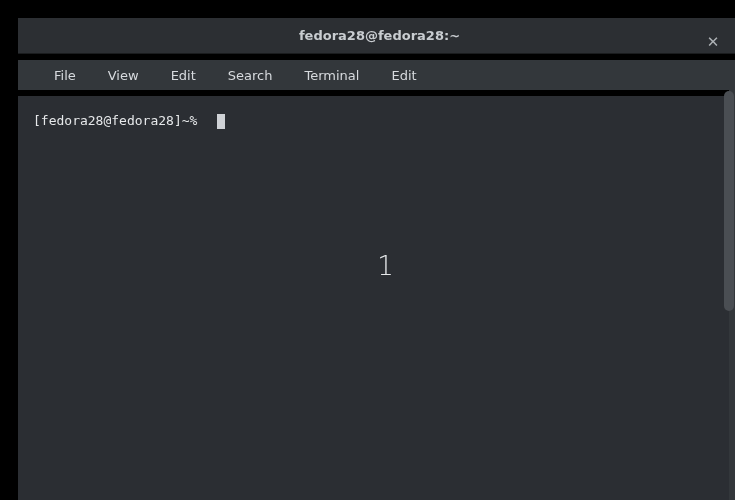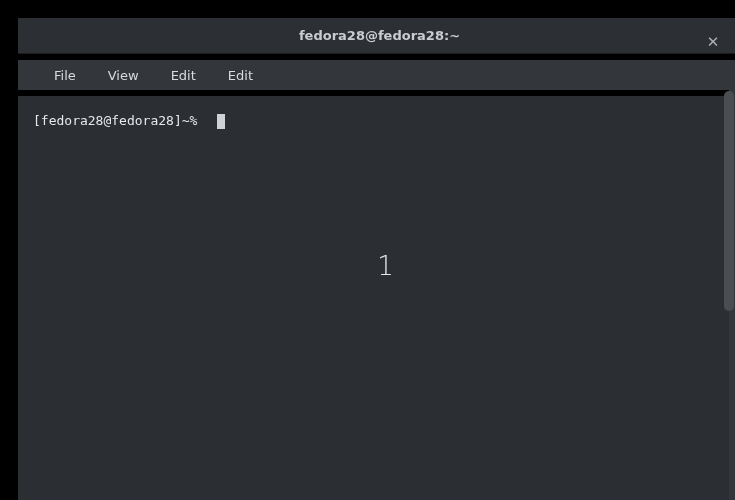--- a/index.html
+++ b/index.html
@@ -116,20 +116,22 @@
 
 <div class="titlebar">
   <span class="titlebar-title">fedora28@fedora28:~</span>
   <span class="titlebar-close">✕</span>
 </div>
 
 <div class="menubar">
   <span class="menu-item">File</span>
   <span class="menu-item">View</span>
   <span class="menu-item">Edit</span>
+  <span class="menu-item">Search</span>
+  <span class="menu-item">Terminal</span>
   <span class="menu-item">Edit</span>
 </div>
 
 <div class="terminal-area">
   <div class="prompt-line">
     <span class="prompt-text">[fedora28@fedora28]~% </span>
     <span class="cursor-block"></span>
   </div>
 </div>
 

